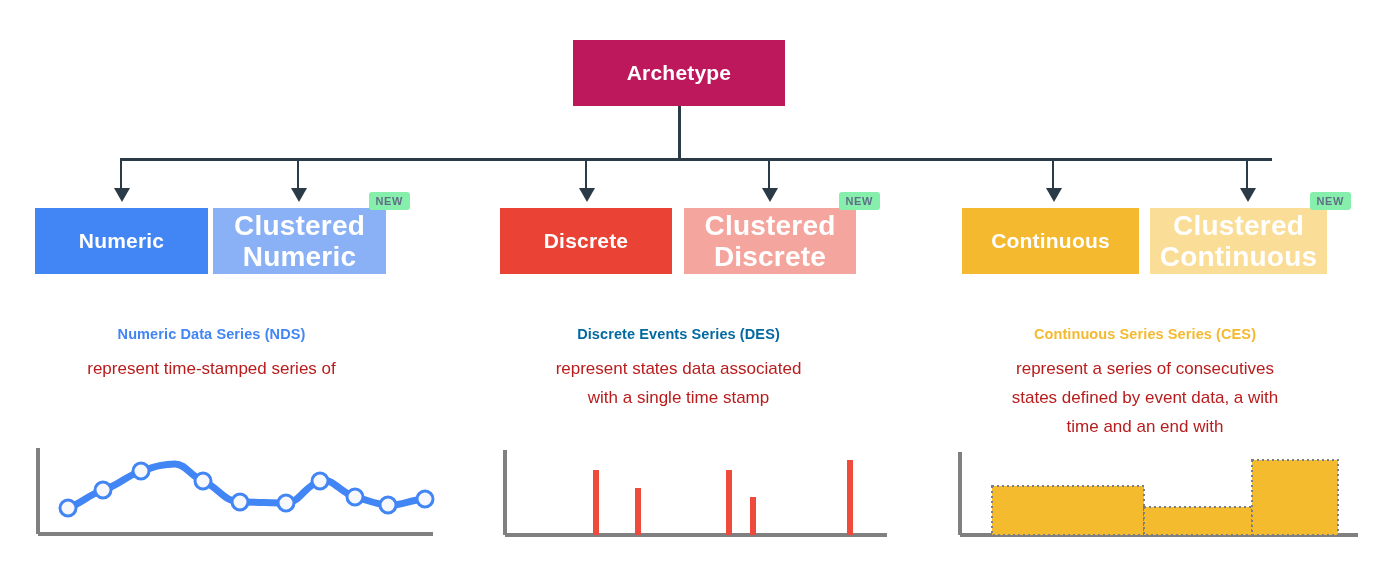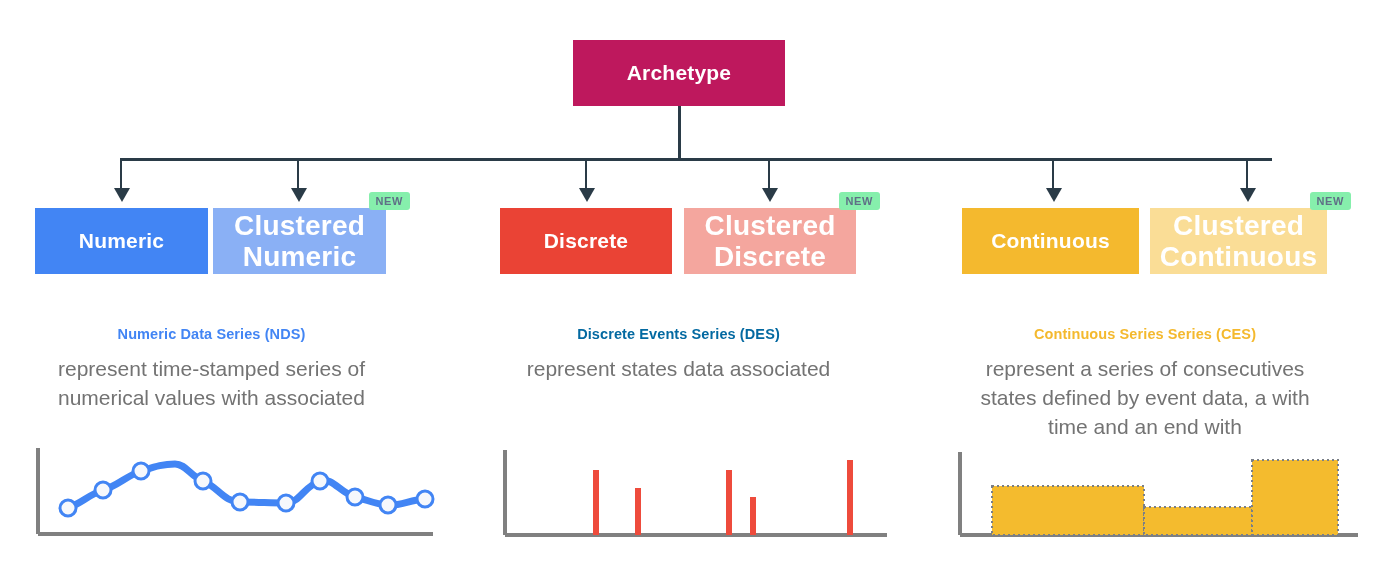--- a/index.html
+++ b/index.html
@@ -115,22 +115,22 @@
     text-align: center;
     margin-top: 40px;
   }
   .desc .desc-title {
     font-size: 14.5px;
     font-weight: bold;
     margin-bottom: 12px;
     letter-spacing: .1px;
   }
   .desc .desc-line {
-    font-size: 21px;
-    color: #737373;
+    font-size: 17px;
+    color: #b91c1c;
     line-height: 29px;
     white-space: nowrap;
   }
 
   
   .mini-chart {
     position: absolute;
     top: 440px;
   }
 </style>
@@ -169,21 +169,20 @@
   </div>
 
   <div class="cat-box two-line" style="left:213px;width:173px;background:#8AB0F5">
     <span class="cat-label">Clustered<br>Numeric</span>
     <span class="badge-new">NEW</span>
   </div>
 
   <div class="desc" style="left:25px;width:373px">
     <div class="desc-title" style="color:#4285F4">Numeric Data Series (NDS)</div>
     <div class="desc-line">represent time-stamped series of</div>
-    <div class="desc-line">numerical values with associated</div>
   </div>
 
   <svg class="mini-chart" style="left:28px" width="420" height="110" viewBox="0 0 420 110">
 
     <line x1="10" y1="8" x2="10" y2="94" stroke="#808080" stroke-width="4"></line>
     <line x1="10" y1="94" x2="405" y2="94" stroke="#808080" stroke-width="4"></line>
 
     <path d="M 40,68 C 52,64 62,54 75,50 C 90,46 98,36 113,31 C 126,27 134,24 147,24
              C 158,24 162,36 175,41 C 190,47 196,62 212,62 C 232,62 240,63 258,63
              C 272,63 276,46 292,41 C 305,37 312,53 327,57 C 340,60 346,64 360,65
@@ -206,20 +205,21 @@
   </div>
 
   <div class="cat-box two-line" style="left:684px;width:172px;background:#F4A69E">
     <span class="cat-label">Clustered<br>Discrete</span>
     <span class="badge-new">NEW</span>
   </div>
 
   <div class="desc" style="left:492px;width:373px">
     <div class="desc-title" style="color:#0369a1">Discrete Events Series (DES)</div>
     <div class="desc-line">represent states data associated</div>
+    <div class="desc-line">with a single time stamp</div>
   </div>
 
   <svg class="mini-chart" style="left:495px" width="400" height="110" viewBox="0 0 400 110">
     <line x1="10" y1="10" x2="10" y2="95" stroke="#808080" stroke-width="4"></line>
     <line x1="10" y1="95" x2="392" y2="95" stroke="#808080" stroke-width="4"></line>
     <rect x="98" y="30" width="6" height="65" fill="#EE4B3C"></rect>
     <rect x="140" y="48" width="6" height="47" fill="#EE4B3C"></rect>
     <rect x="231" y="30" width="6" height="65" fill="#EE4B3C"></rect>
     <rect x="255" y="57" width="6" height="38" fill="#EE4B3C"></rect>
     <rect x="352" y="20" width="6" height="75" fill="#EE4B3C"></rect>

